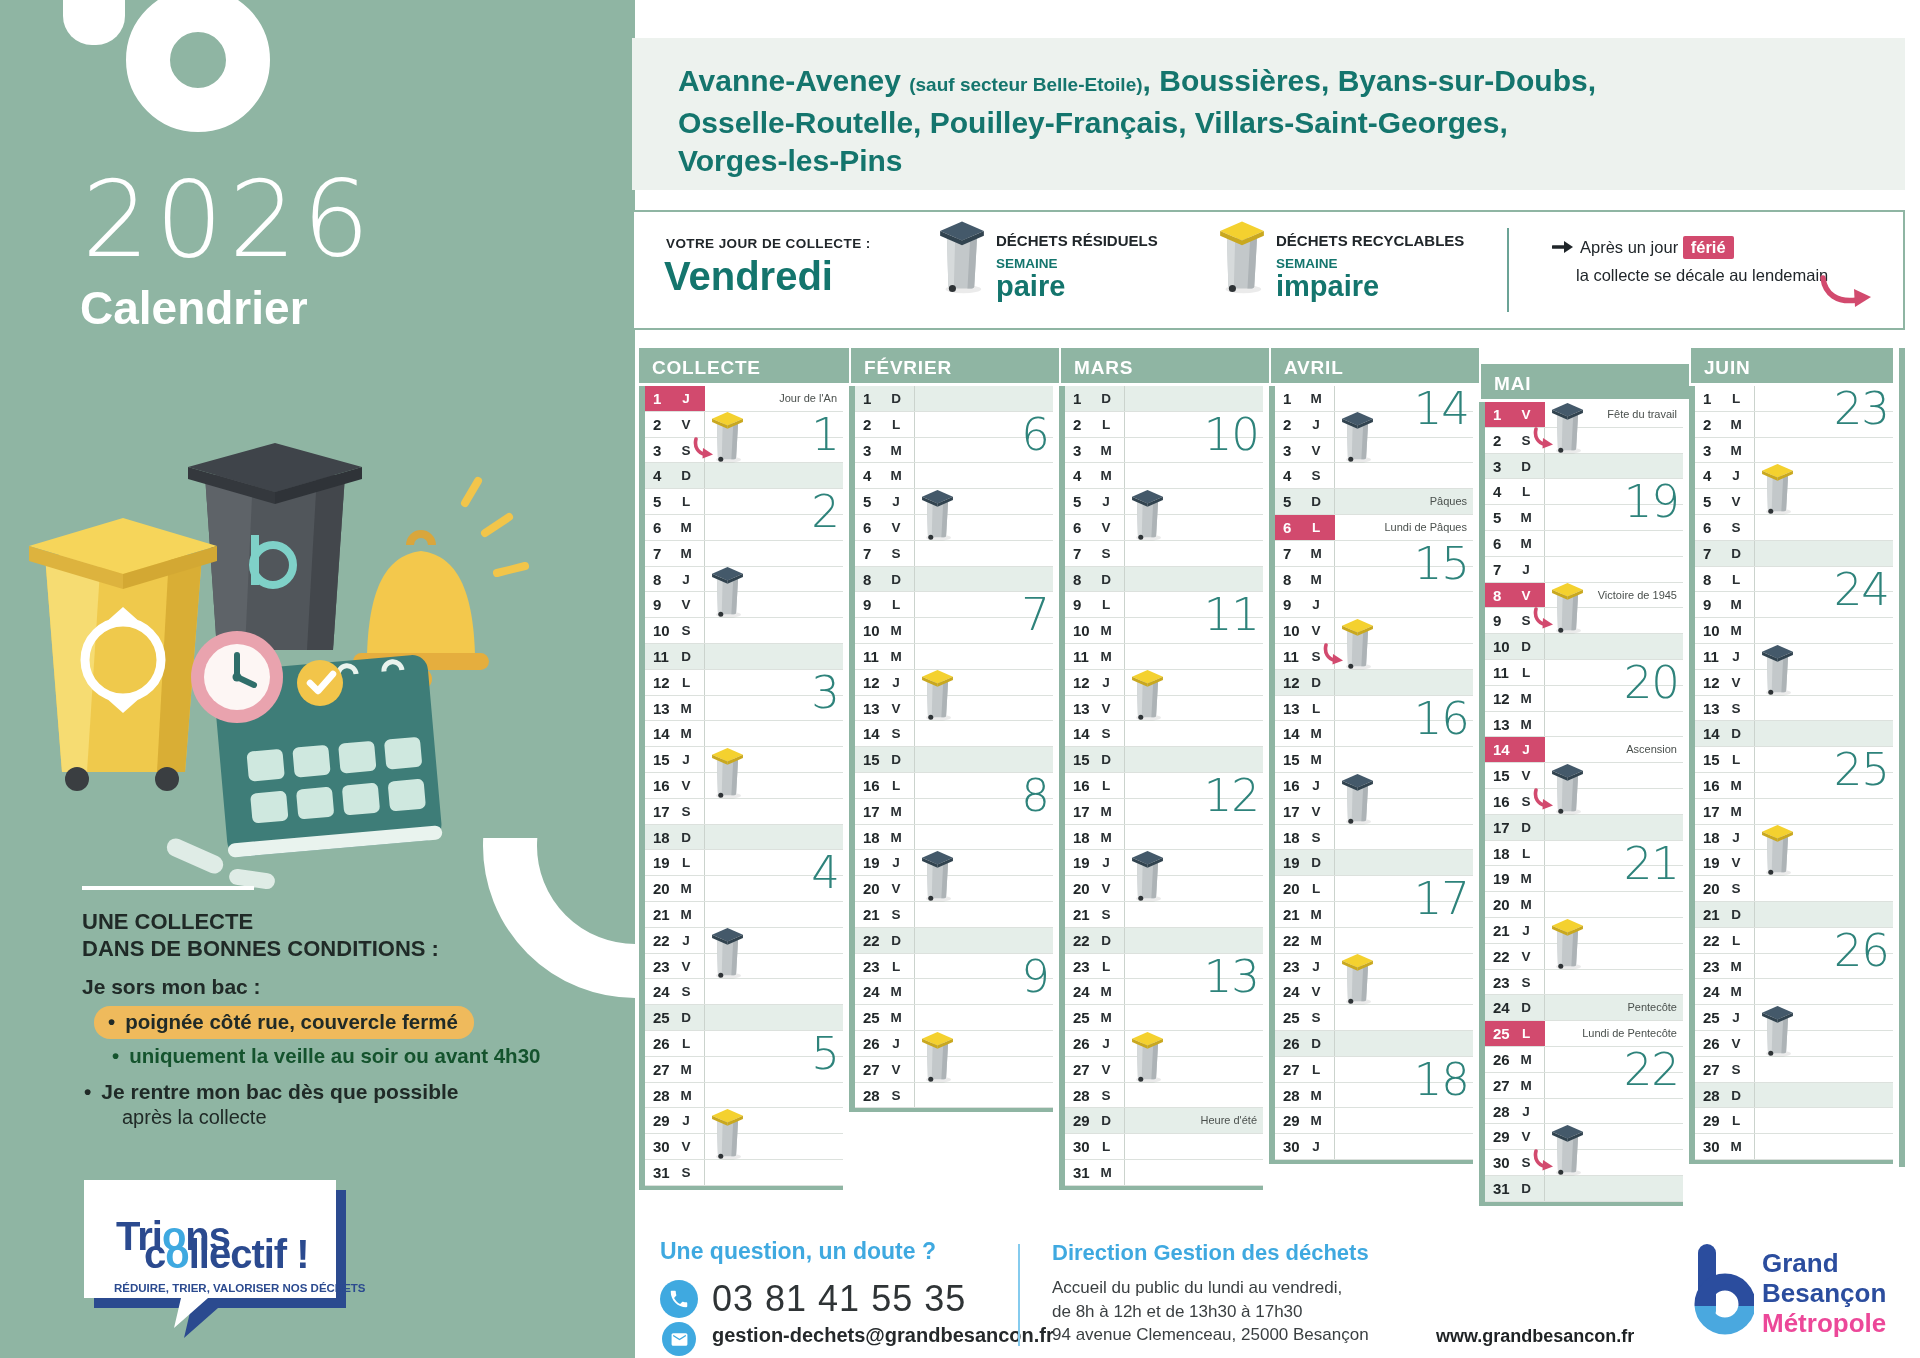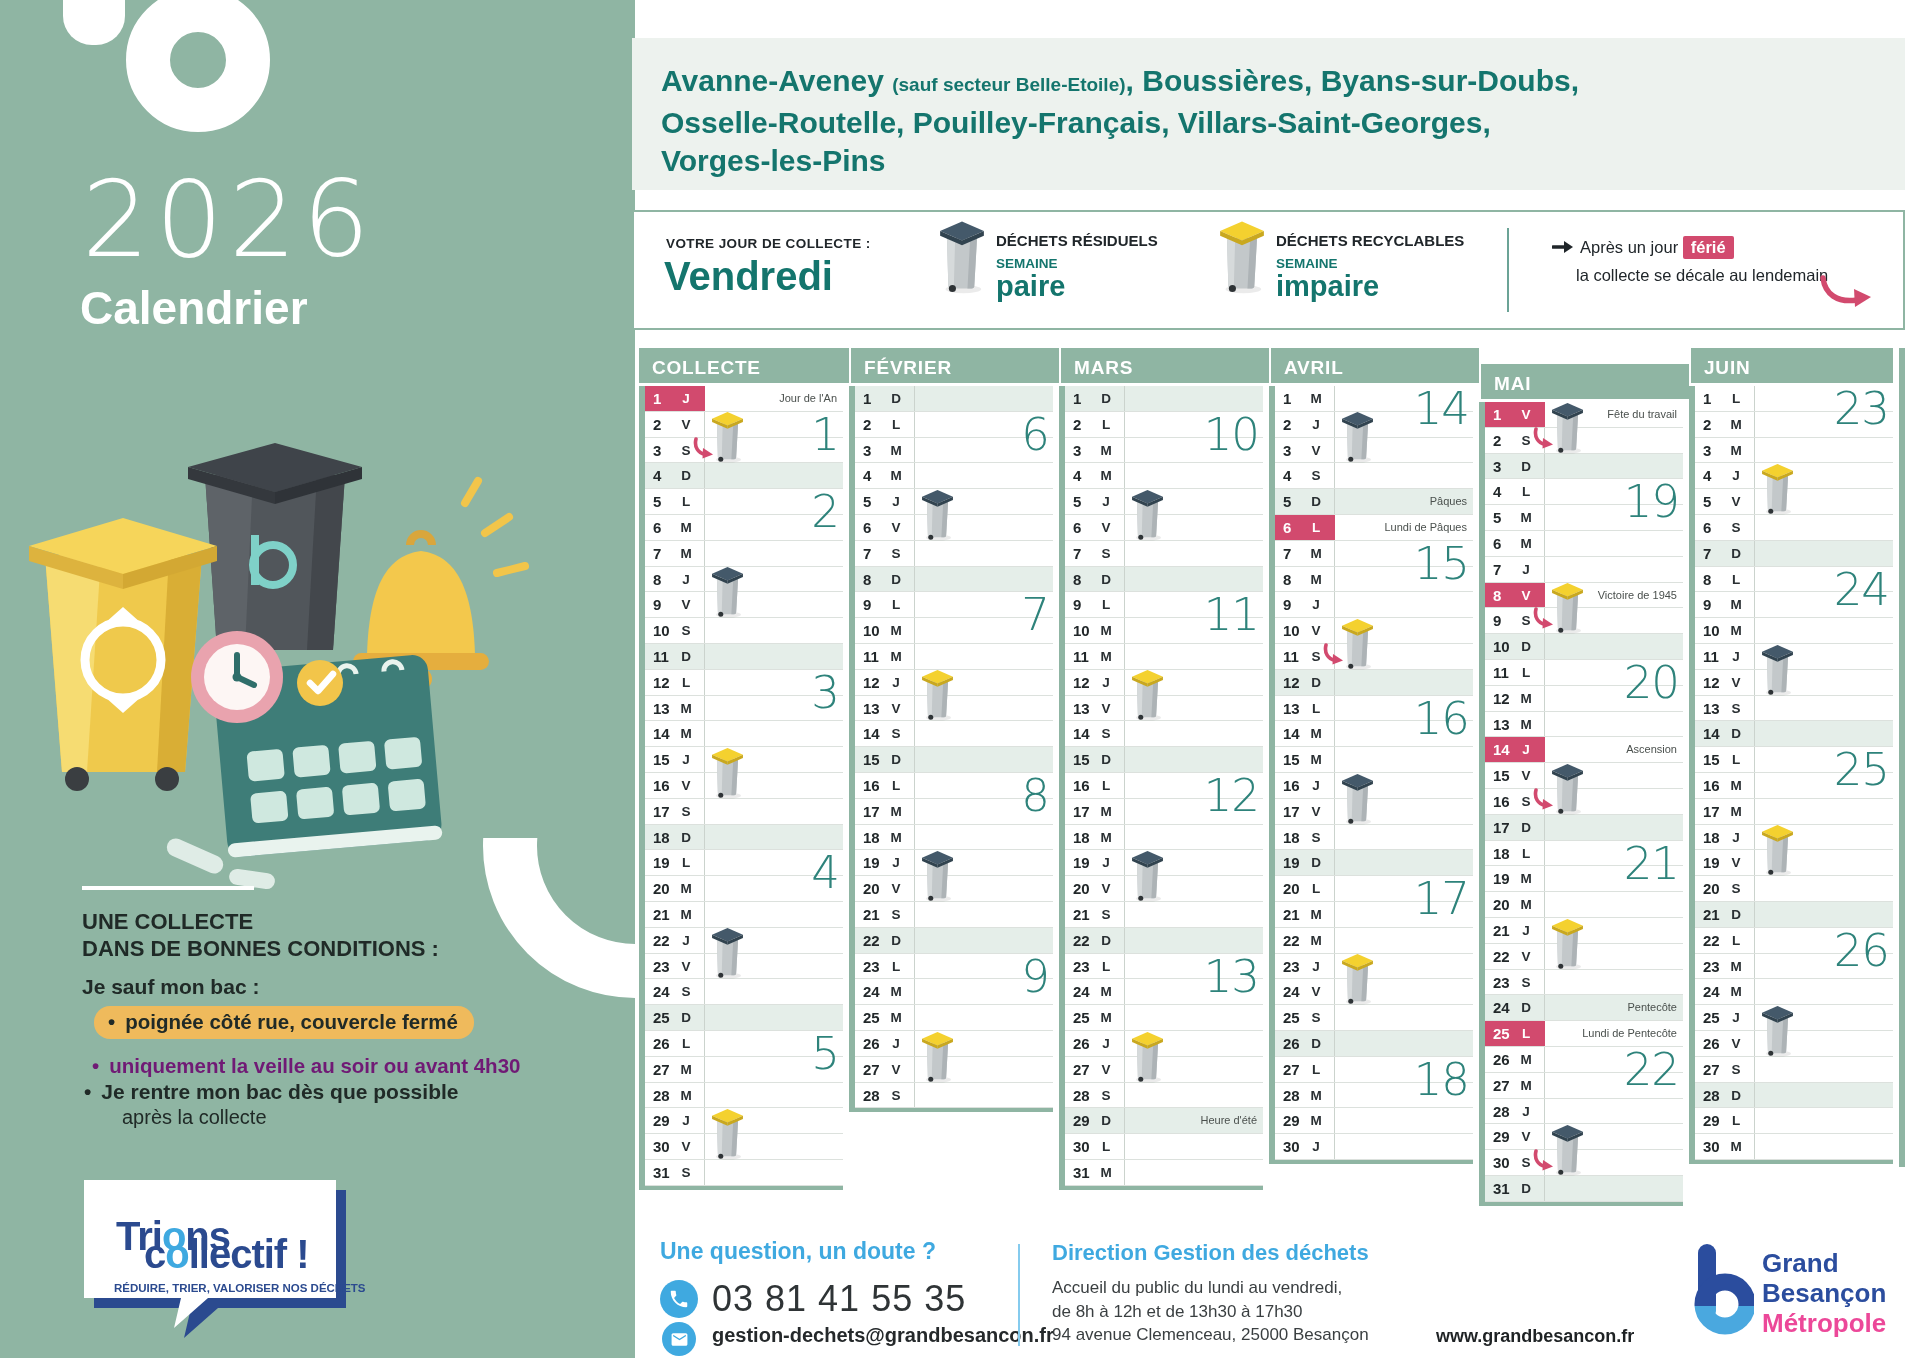--- a/index.html
+++ b/index.html
@@ -11,31 +11,31 @@
   
   .sidebar{position:absolute;left:0;top:0;width:635px;height:1358px;background:#8FB5A3;}
   .year{position:absolute;left:82px;top:158px;font-size:106px;color:#fff;
         font-family:"DejaVu Sans","Liberation Sans",sans-serif;font-weight:200;letter-spacing:6px;}
   .cal-title{position:absolute;left:80px;top:282px;font-size:46px;font-weight:700;color:#fff;line-height:53px;}
   .side-rule{position:absolute;left:82px;top:886px;width:172px;border-top:4px solid #fff;}
   .cond-title{position:absolute;left:82px;top:908px;font-size:22px;font-weight:800;color:#202A27;line-height:27px;}
   .sors{position:absolute;left:82px;top:975px;font-size:21px;font-weight:700;color:#202A27;}
   .pill{position:absolute;left:94px;top:1006px;background:#EFBA5C;border-radius:16px;
         padding:4px 16px 5px 14px;font-size:20.5px;font-weight:700;color:#202A27;}
-  .b2{position:absolute;left:92px;top:1044px;font-size:20.5px;font-weight:700;color:#701a75;margin-top:10px;}
+  .b2{position:absolute;left:112px;top:1044px;font-size:20.5px;font-weight:700;color:#14532d;}
   .rent1{position:absolute;left:84px;top:1080px;font-size:21px;font-weight:700;color:#202A27;}
   .rent2{position:absolute;left:122px;top:1106px;font-size:20px;font-weight:400;color:#202A27;}
   .bullet-dot{font-weight:700;margin-right:10px;}
   .trions-wrap{position:absolute;left:74px;top:1176px;width:300px;height:170px;}
   .trions-txt{position:absolute;font-weight:800;color:#2B4A8F;font-size:40px;letter-spacing:-1px;}
   .trions-sub{position:absolute;left:40px;top:106px;font-size:11.5px;font-weight:800;color:#2B4A8F;}
   .lb{color:#3FA9E0;}
   
   .commune-box{position:absolute;left:632px;top:38px;width:1273px;height:152px;background:#EDF2EE;
-               padding:24px 0 0 29px;box-sizing:border-box;color:#14756D;font-weight:800;}
+               padding:24px 0 0 46px;box-sizing:border-box;color:#14756D;font-weight:800;}
   .commune-line{font-size:30px;line-height:38px;}
   .commune-note{font-size:19px;font-weight:700;}
   
   .info-bar{position:absolute;left:632px;top:210px;width:1273px;height:120px;background:#fff;
             border:2.5px solid #8FB5A3;box-sizing:border-box;}
   .collect-label{position:absolute;left:32px;top:24px;font-size:13.5px;font-weight:800;color:#20262A;letter-spacing:.4px;}
   .collect-day{position:absolute;left:30px;top:42px;font-size:40px;font-weight:800;color:#14756D;}
   .legend-bin{position:absolute;top:8px;}
   .legend-title{position:absolute;font-size:15px;font-weight:800;color:#20262A;top:20px;}
   .legend-week{position:absolute;font-size:13.5px;font-weight:800;color:#14756D;top:44px;}
@@ -165,21 +165,21 @@
 
   <svg style="position:absolute;left:420px;top:838px;" width="215" height="205" viewBox="0 0 215 205">
     <circle cx="215" cy="8" r="125" fill="none" stroke="#fff" stroke-width="54"></circle>
   </svg>
 
   <div class="side-rule"></div>
   <div class="cond-title">
     <div>UNE COLLECTE</div>
     <div>DANS DE BONNES CONDITIONS :</div>
   </div>
-  <div class="sors">Je sauf mon bac :</div>
+  <div class="sors">Je sors mon bac :</div>
   <div class="pill"><span class="bullet-dot">•</span><span>poignée côté rue, couvercle fermé</span></div>
   <div class="b2"><span class="bullet-dot">•</span><span>uniquement la veille au soir ou avant 4h30</span></div>
   <div class="rent1"><span class="bullet-dot">•</span><span>Je rentre mon bac dès que possible</span></div>
   <div class="rent2">après la collecte</div>
 
   <div class="trions-wrap">
     <svg width="300" height="170" viewBox="0 0 300 170">
       <path d="M20,14 h252 v118 h-128 l-34,30 l7,-30 h-97 z" fill="#2B4A8F"></path>
       <path d="M10,4 h252 v118 h-128 l-34,30 l7,-30 h-97 z" fill="#ffffff"></path>
     </svg>

